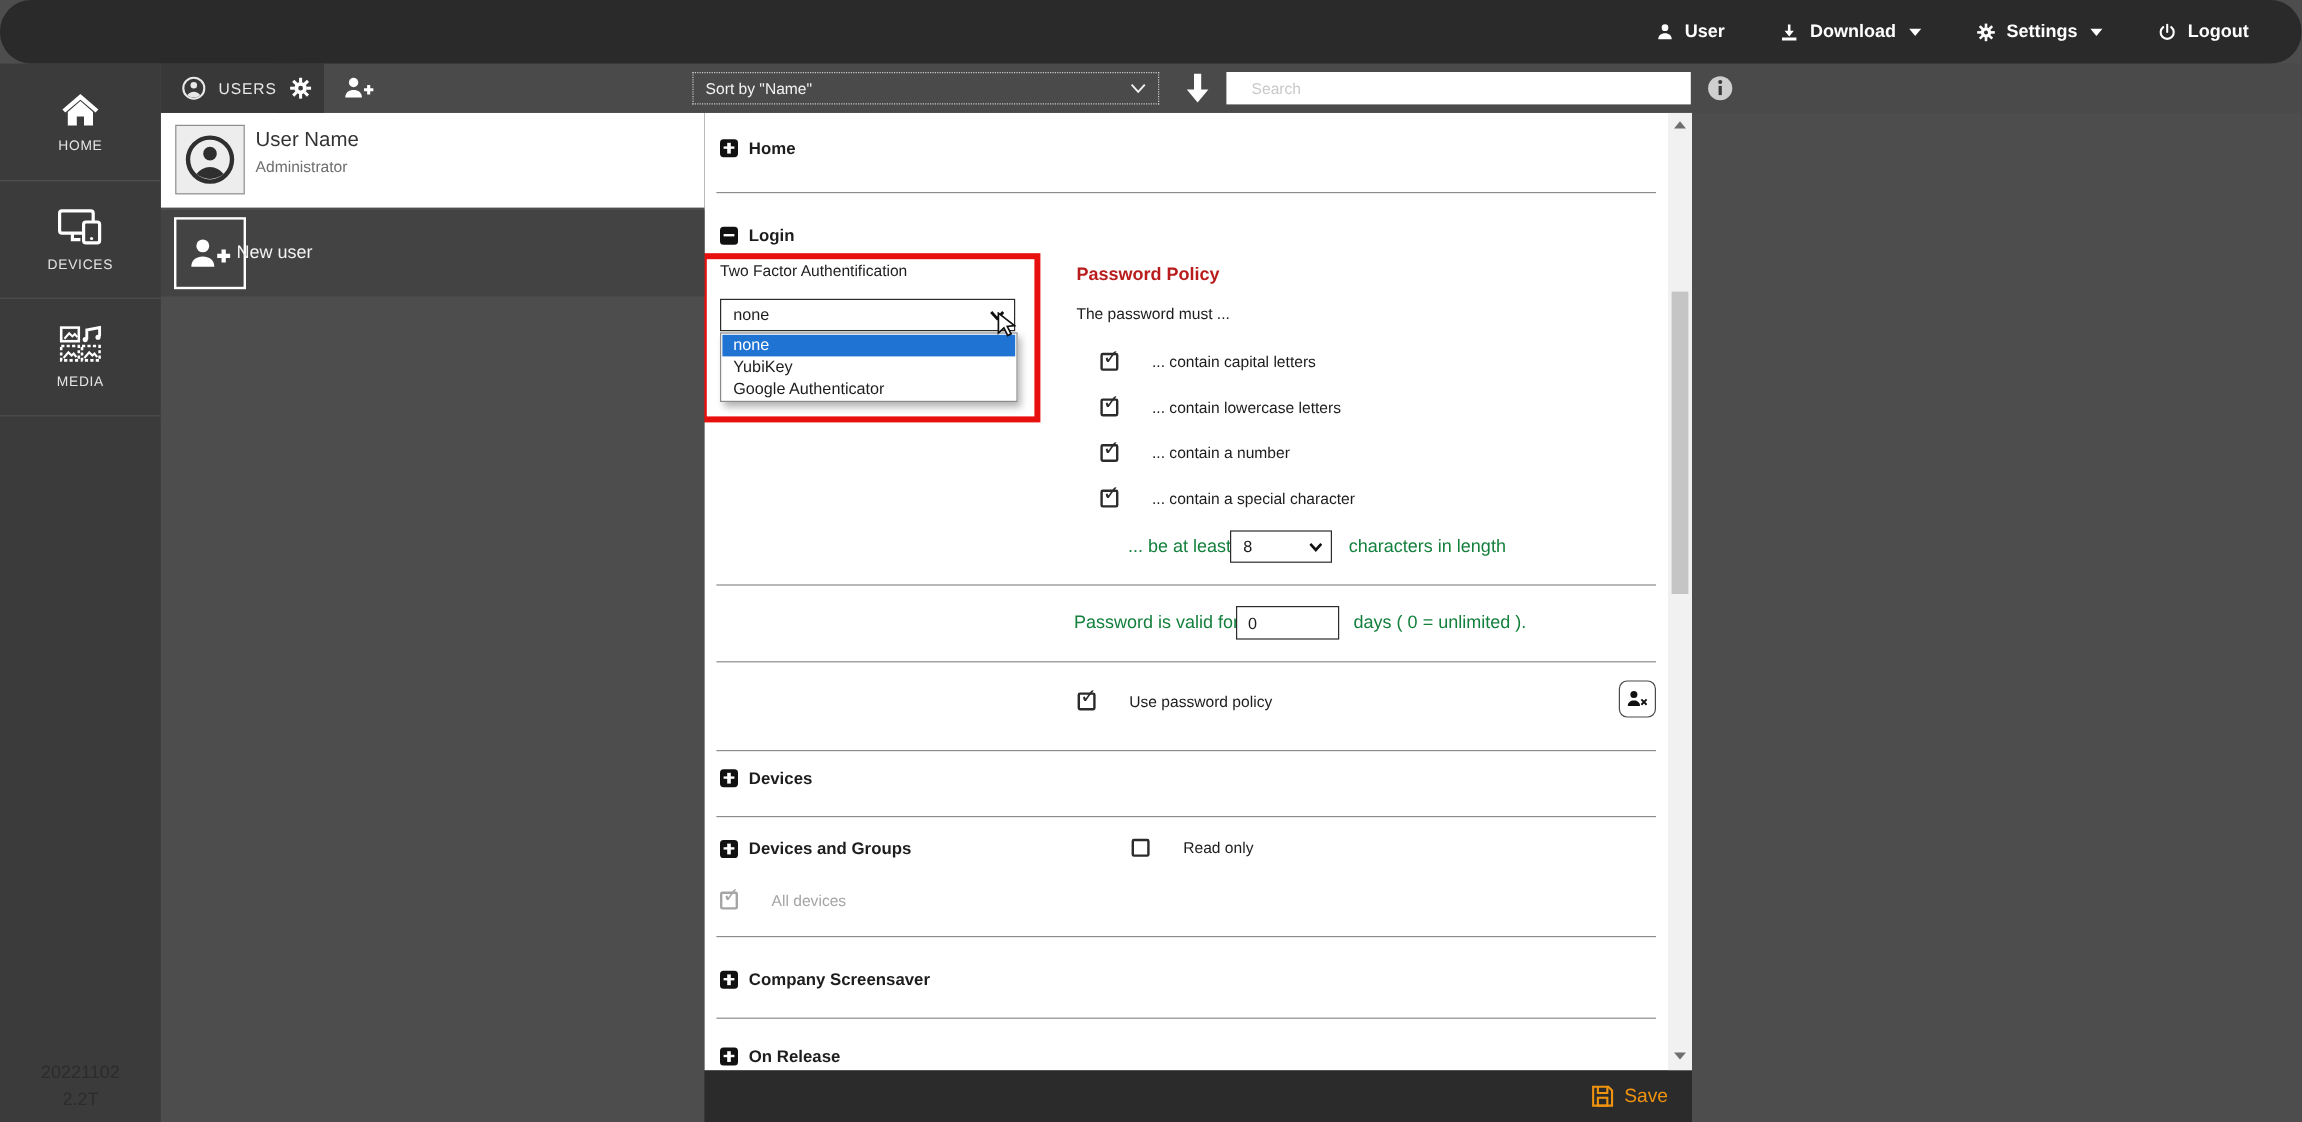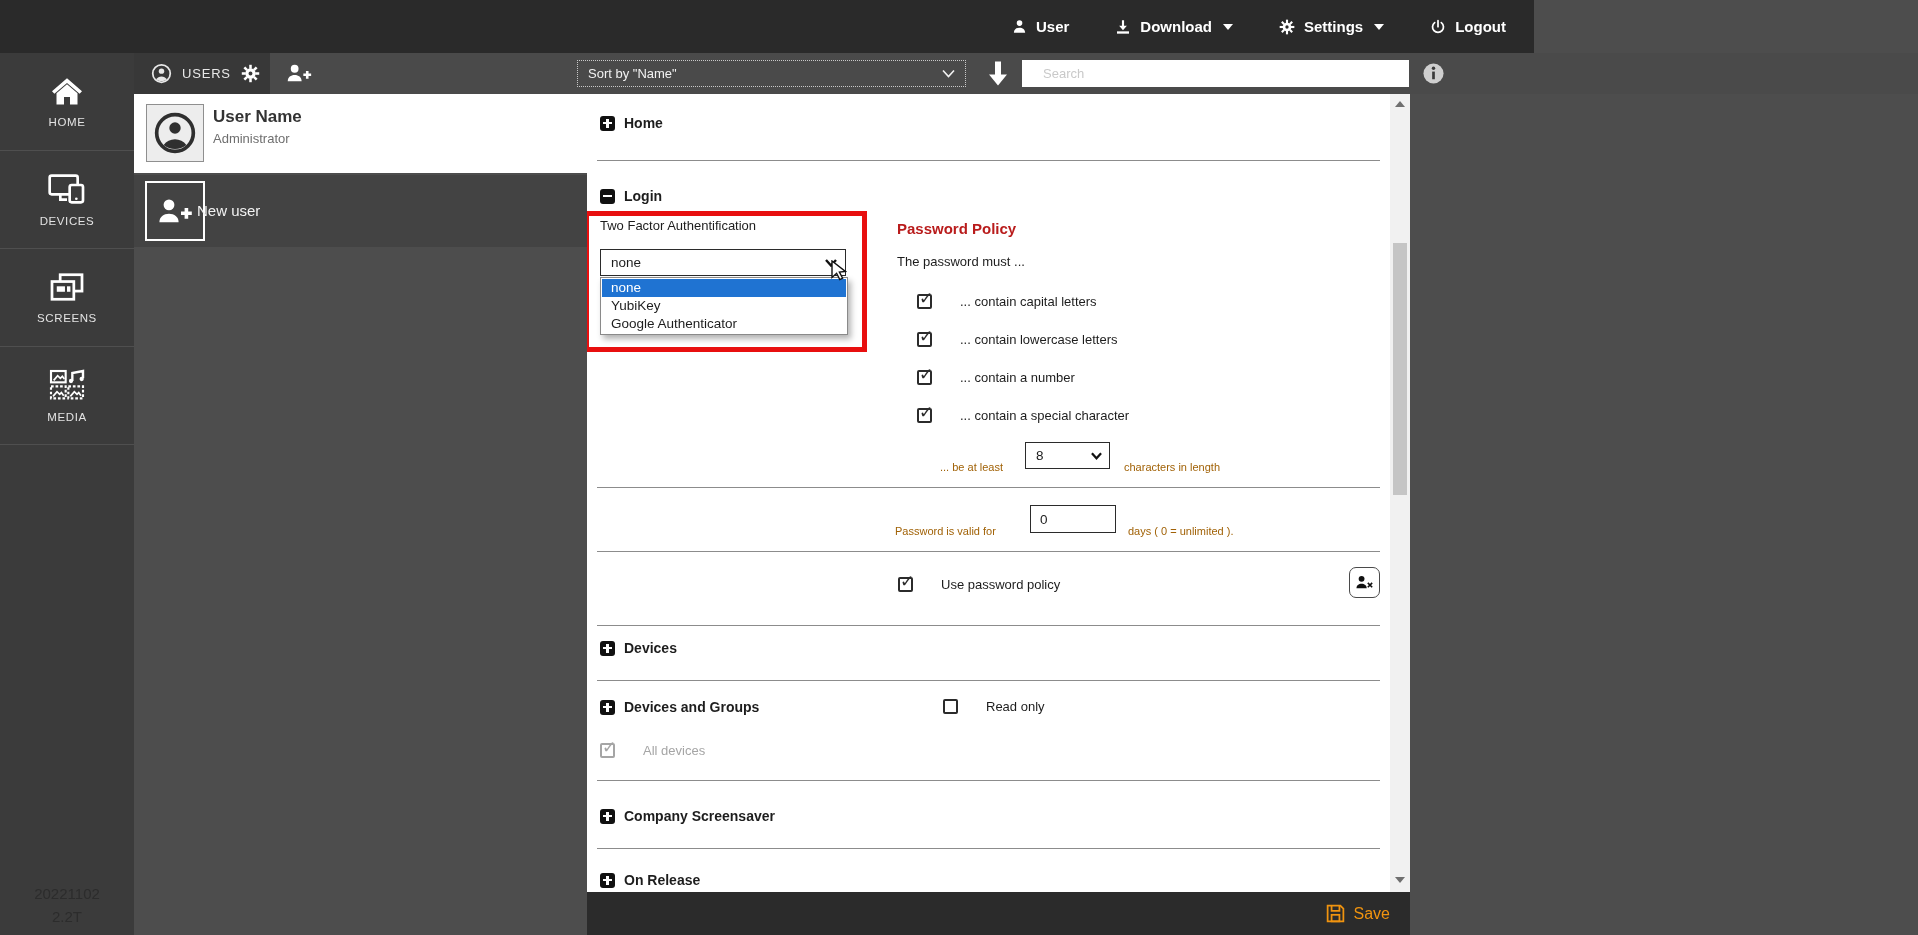--- a/index.html
+++ b/index.html
@@ -1,22 +1,22 @@
 <!DOCTYPE html>
 <html><head>
 <meta charset="utf-8">
 <style>
   * { margin:0; padding:0; box-sizing:border-box; }
   html,body { width:1918px; height:935px; overflow:hidden; background:#4d4d4d;
     font-family:"Liberation Sans","DejaVu Sans",sans-serif; }
   .stage { position:relative; width:1918px; height:935px; }
 
   
-  .topbar { position:absolute; left:0; top:0; width:1534px; height:53px; background:#2a2a2a;
-    display:flex; align-items:center; justify-content:flex-end; gap:46px; padding-right:28px; z-index:5; }
+  .topbar { position:absolute; left:0; top:0; width:1918px; height:53px; background:#2a2a2a;
+    display:flex; align-items:center; justify-content:flex-end; gap:46px; padding-right:44px; z-index:5;border-radius:26px; }
   .topbar-item { display:flex; align-items:center; gap:9px; color:#fff; font-size:15px; font-weight:700; cursor:pointer; }
   .caret-down { width:0; height:0; border-left:5px solid transparent; border-right:5px solid transparent; border-top:6px solid #fff; margin-left:2px; }
 
   
   .sidebar { position:absolute; left:0; top:53px; width:134px; height:882px; background:#3b3b3b; z-index:4; }
   .nav-item { height:98px; border-bottom:1px solid #4f4f4f; display:flex; flex-direction:column;
     align-items:center; justify-content:center; gap:10px; color:#fff; cursor:pointer; }
   .nav-label { font-size:11.5px; letter-spacing:.6px; color:#e3e3e3; }
   .version { position:absolute; bottom:7px; left:0; width:100%; text-align:center; color:#2c2c2c;
     font-size:15px; line-height:1.5; }
@@ -36,21 +36,21 @@
   .search-input { position:absolute; left:888px; top:7px; width:387px; height:27px; background:#fff;
     border:0; outline:none; padding:0 21px; font-size:13px; color:#333; font-family:inherit; }
   .search-input::placeholder { color:#c9c9c9; }
   .info-btn { position:absolute; left:1288px; top:9px; cursor:pointer; }
 
   
   .userpanel { position:absolute; left:134px; top:94px; width:453px; height:841px; background:#4d4d4d; z-index:3; }
   .user-row { position:absolute; left:0; top:0; width:453px; height:79px; background:#fff; cursor:pointer; }
   .avatar-box { position:absolute; left:12px; top:10px; width:58px; height:58px; background:#ededed;
     border:1px solid #8f8f8f; display:flex; align-items:center; justify-content:center; color:#2f2f2f; }
-  .user-name { position:absolute; left:79px; top:13px; font-size:17px; font-weight:700; color:#333; }
+  .user-name { position:absolute; left:79px; top:13px; font-size:17px; font-weight:400; color:#333; }
   .user-role { position:absolute; left:79px; top:37px; font-size:13px; color:#6e6e6e; }
   .newuser-row { position:absolute; left:0; top:81px; width:453px; height:72px; background:#434343;
     color:#f2f2f2; font-size:15px; cursor:pointer; }
   .newuser-box { position:absolute; left:11px; top:6px; width:60px; height:60px; border:2px solid #fff;
     display:flex; align-items:center; justify-content:center; color:#fff; }
   .newuser-label { position:absolute; left:63px; top:27px; }
 
   
   .content { position:absolute; left:587px; top:94px; width:823px; height:798px; background:#fff;
     color:#1d1d1d; z-index:2; }
@@ -85,21 +85,21 @@
   .cb.disabled::after { color:#a5a5a5; }
   .cb-row { position:absolute; display:flex; align-items:flex-start; gap:28px; font-size:13px; color:#1d1d1d; }
   .cb-row .cb-label { line-height:16px; }
   .cb-row.disabled { color:#a5a5a5; }
 
   .mini-select { position:absolute; width:85px; height:27px; background:#fff; border:1px solid #2b2b2b;
     display:flex; align-items:center; justify-content:space-between; padding:0 7px 0 10px;
     font-size:13.5px; cursor:pointer; }
   .mini-input { position:absolute; width:86px; height:28px; background:#fff; border:1px solid #2b2b2b;
     font-size:13.5px; padding:0 9px; outline:none; font-family:inherit; color:#1d1d1d; }
-  .inline-label { position:absolute; font-size:11px; color:#a16207;margin-top:12px; }
+  .inline-label { position:absolute; font-size:15px; color:#15803d; }
 
   .px-btn { position:absolute; left:762px; top:473px; width:31px; height:31px; border:1px solid #4a4a4a;
     border-radius:7px; background:#fff; display:flex; align-items:center; justify-content:center;
     color:#111; cursor:pointer; }
 
   
   .scrollbar { position:absolute; right:0; top:0; width:20px; height:798px; background:#f1f1f1; }
   .sb-thumb { position:absolute; left:3px; top:149px; width:14px; height:252px; background:#c5c5c5; cursor:pointer; }
   .sb-up { position:absolute; left:5px; top:7px; width:0; height:0; border-left:5px solid transparent;
     border-right:5px solid transparent; border-bottom:6px solid #6f6f6f; cursor:pointer; }
@@ -185,31 +185,20 @@
             <rect x="2" y="2" width="21" height="14" rx="1.5"></rect>
             <path d="M10 16v4h5"></path>
             <rect x="17" y="9" width="10" height="13" rx="1.5" fill="#3b3b3b"></rect>
             <circle cx="22" cy="19.3" r="1" fill="#fff" stroke="none"></circle>
           </svg>
       </span>
       <span class="nav-label">DEVICES</span>
     </div>
     <div class="nav-item">
       <span>
-        <svg width="36" height="30" viewBox="0 0 26 22" fill="none" stroke="#fff" stroke-width="2">
-            <rect x="8" y="2" width="16" height="12"></rect>
-            <rect x="2" y="7" width="16" height="13" fill="#3b3b3b"></rect>
-            <rect x="5.5" y="10.5" width="6" height="4" fill="#fff" stroke="none"></rect>
-            <rect x="13" y="10.5" width="2.5" height="4" fill="#fff" stroke="none"></rect>
-          </svg>
-      </span>
-      <span class="nav-label">SCREENS</span>
-    </div>
-    <div class="nav-item">
-      <span>
         <svg width="38" height="32" viewBox="0 0 28 24" fill="none" stroke="#fff" stroke-width="1.6">
             <rect x="2" y="1.5" width="11" height="8.5"></rect>
             <path d="M4 8.5l3-3.5 2 2 1.5-1.5 1.5 2" stroke-width="1.3"></path>
             <path d="M18 9V3l8-1.5V7" stroke-width="1.8"></path>
             <circle cx="17" cy="9" r="1.6" fill="#fff" stroke="none"></circle>
             <circle cx="25" cy="7.5" r="1.6" fill="#fff" stroke="none"></circle>
             <rect x="2" y="13" width="11" height="9" stroke-dasharray="2 1.4"></rect>
             <path d="M3.5 20.5l3-3.5 2 2 1.3-1.3 1.7 2.3" stroke-width="1.3"></path>
             <rect x="15" y="13" width="11" height="9" stroke-dasharray="2 1.4"></rect>
             <path d="M16.5 20.5l3-3.5 2 2 1.3-1.3 1.7 2.3" stroke-width="1.3"></path>

